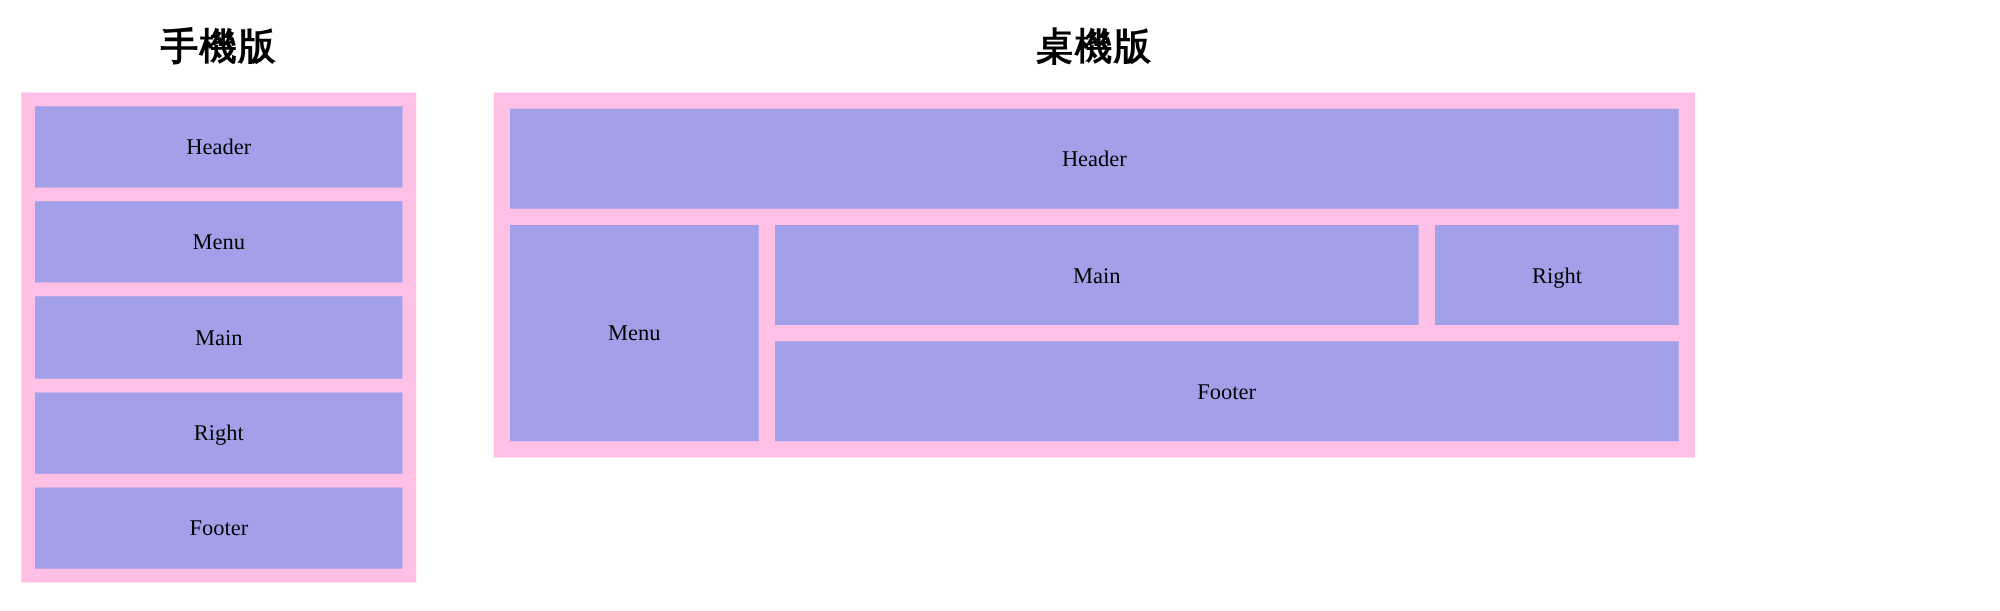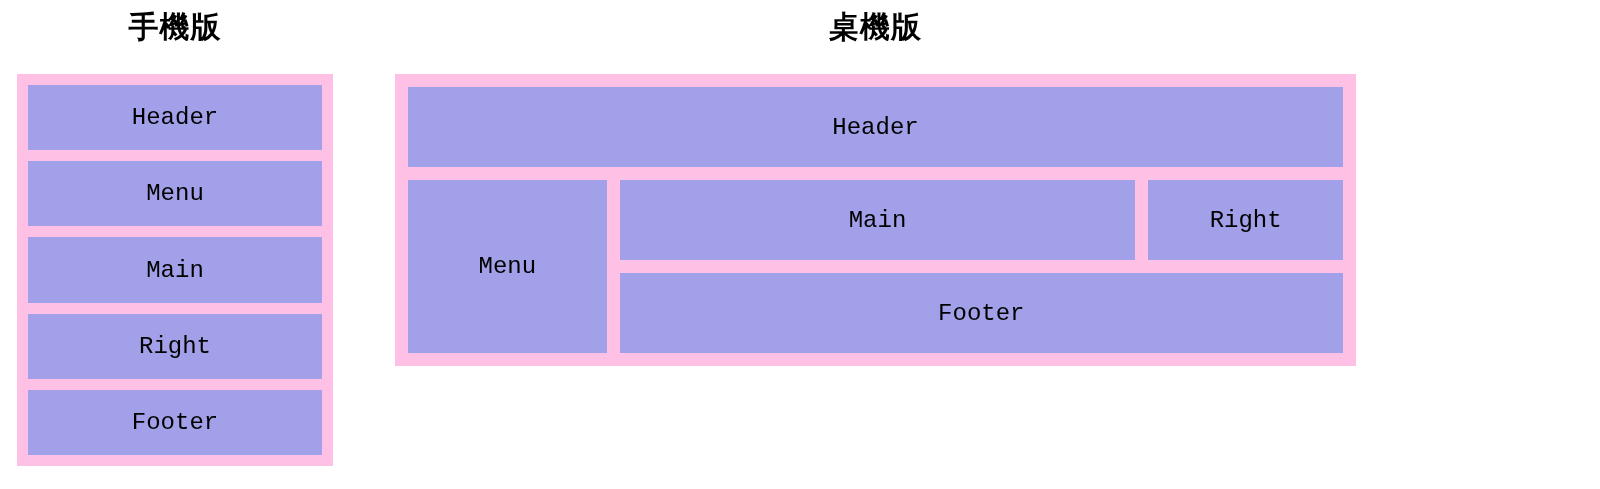--- a/index.html
+++ b/index.html
@@ -19,21 +19,21 @@
     overflow: hidden;
     font-family: "Liberation Sans", sans-serif;
   }
   .layout-section { position: absolute; top: 0; }
   .mobile-section  { left: 17px;  width: 316px; }
   .desktop-section { left: 395px; width: 961px; }
 
   .section-title {
     margin: 0;
     height: 74px;
-    padding-top: 9px;
+    padding-top: 20px;
     font-family: "Liberation Sans", sans-serif;
     font-weight: bold;
     font-size: 30px;
     line-height: 35px;
     letter-spacing: 1px;
     text-align: center;
     color: var(--title-color);
   }
 
   .panel { background: var(--container-bg); width: 100%; }
@@ -63,22 +63,22 @@
   .area-menu   { grid-area: menu; }
   .area-main   { grid-area: main; }
   .area-right  { grid-area: right; }
   .area-footer { grid-area: footer; }
 
   .box {
     background: var(--box-bg);
     display: flex;
     align-items: center;
     justify-content: center;
-    font-family: Liberation Mono, monospace;
-    font-size: 24px;
+    font-family: Liberation Serif, serif;
+    font-size: 18px;
     color: var(--box-text-color);
   }
 </style>
 </head>
 <body>
 
 <section class="layout-section mobile-section">
   <h2 class="section-title">手機版</h2>
   <div class="panel mobile-panel">
     <div class="box">Header</div>

